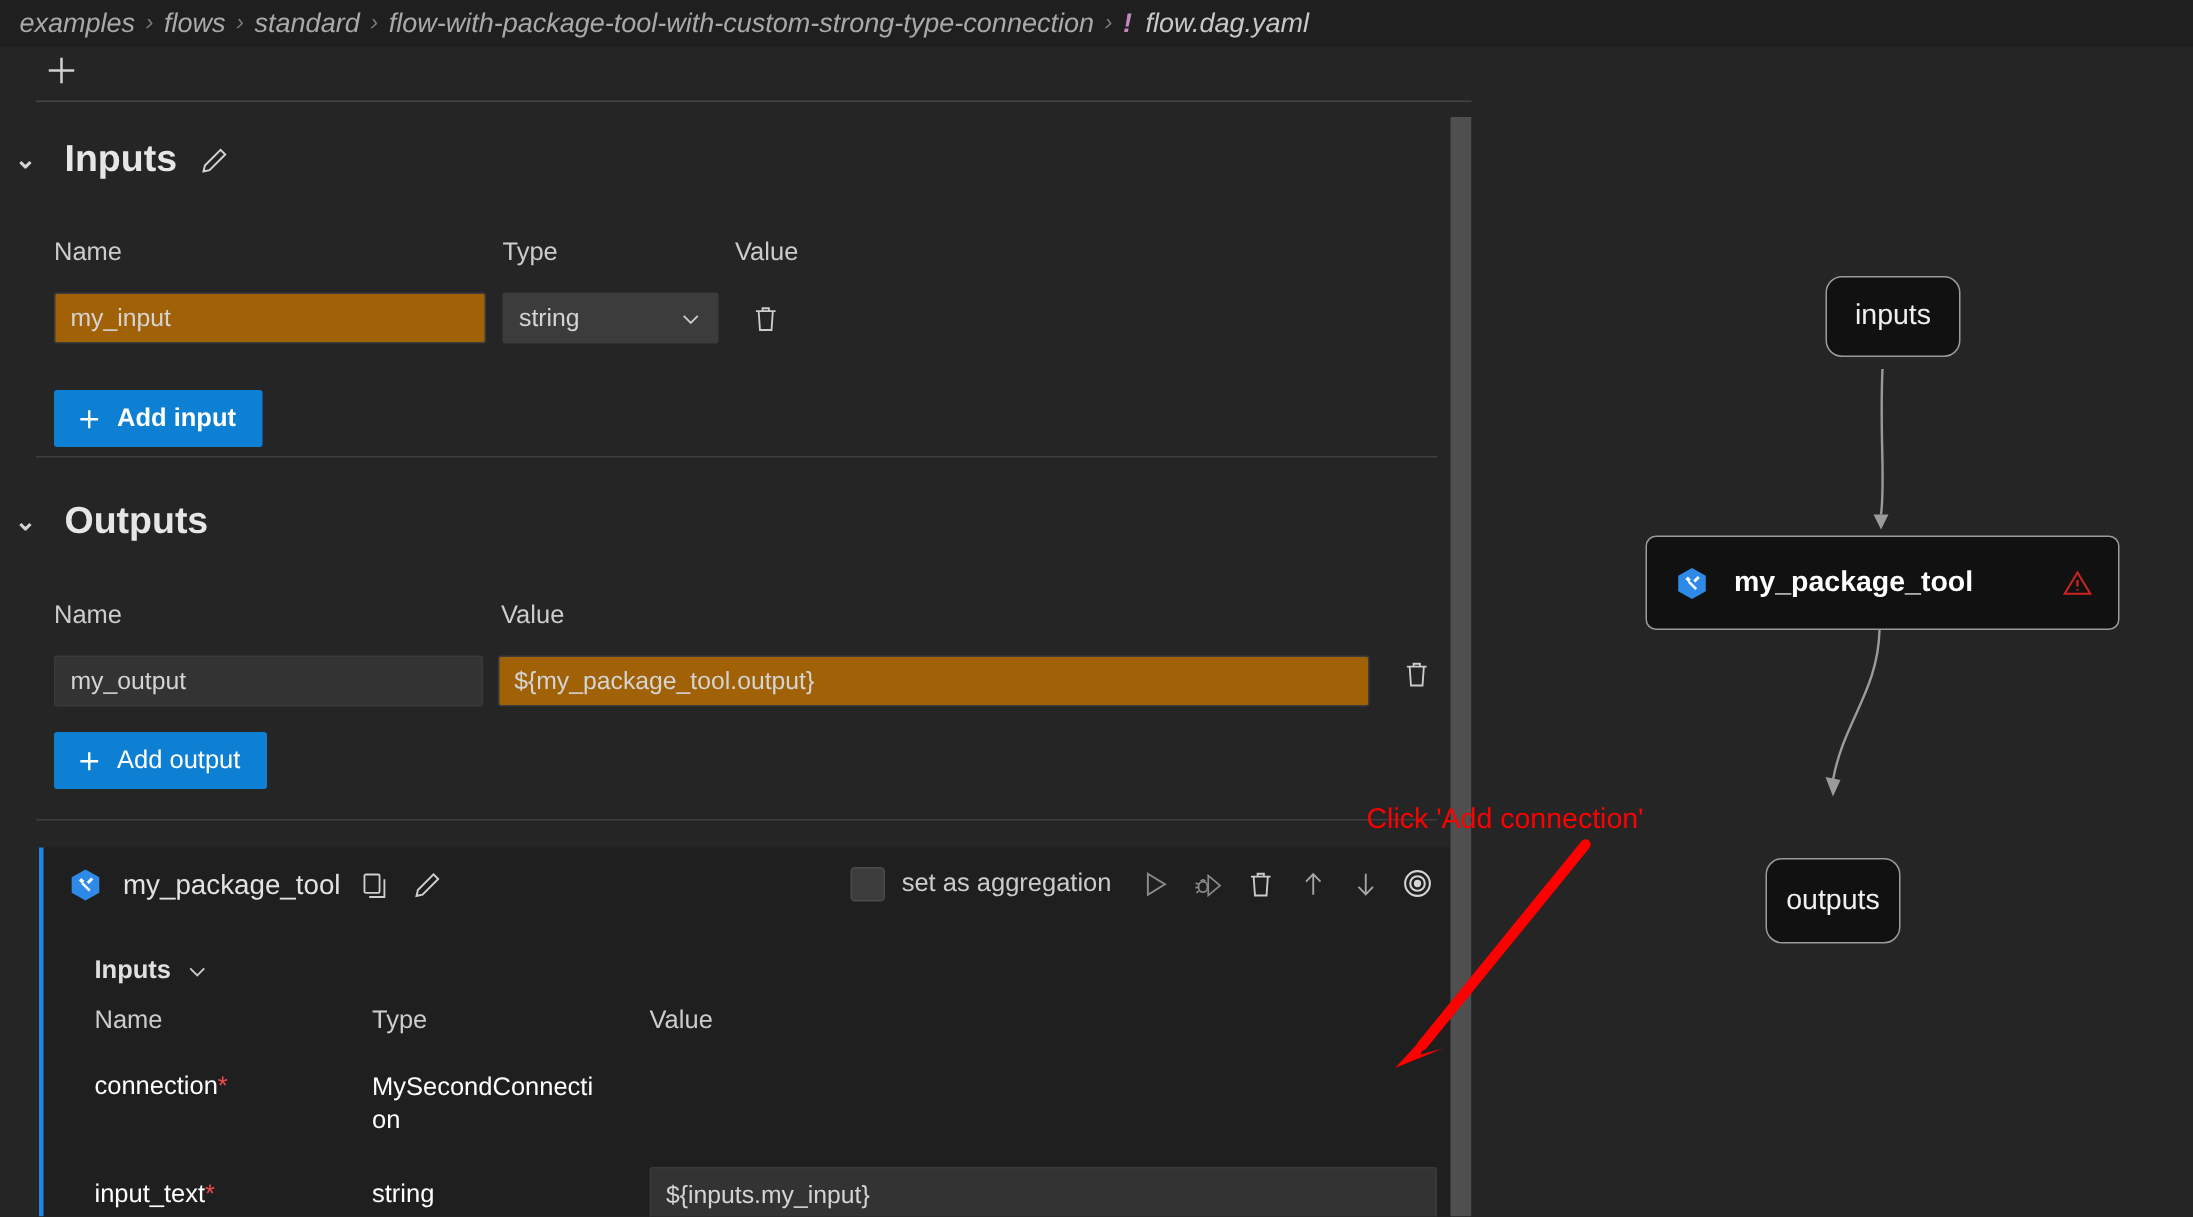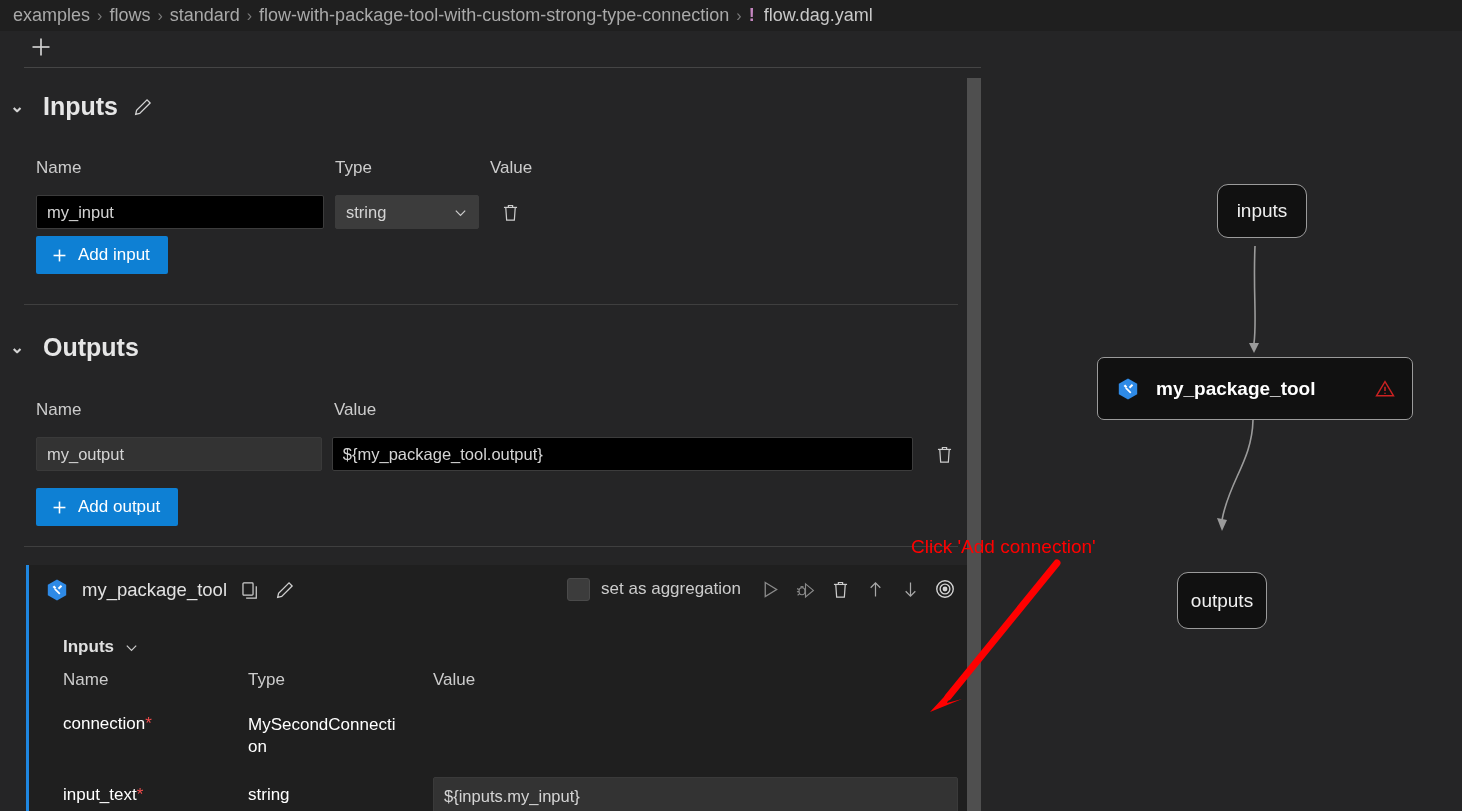--- a/index.html
+++ b/index.html
@@ -13,20 +13,21 @@
   #root { position: relative; width: 1462px; height: 811px; }
 
   
   .breadcrumb-bar {
     position: absolute; left: 0; top: 0; width: 1462px; height: 31px;
     background: #1f1f1f;
     display: flex; align-items: center;
     padding-left: 13px;
     font-size: 18px; color: #a9a9a9;
     white-space: nowrap;
+    font-style: italic;
   }
   .bc-seg { color: #a9a9a9; }
   .bc-sep { color: #7a7a7a; margin: 0 7px; font-size: 16px; }
   .bc-warn { color: #c586c0; font-weight: bold; font-size: 18px; margin-right: 9px; }
   .bc-file { color: #c8c8c8; }
   .plus-tab {
     position: absolute; left: 28px; top: 34px;
     width: 26px; height: 26px;
     display: flex; align-items: center; justify-content: center;
   }
@@ -59,21 +60,21 @@
   }
   .chev {
     color: #d4d4d4; font-size: 17px; width: 14px;
     display: inline-flex; align-items: center; justify-content: center;
     margin-left: -23px; margin-right: 9px;
   }
   .col-label {
     font-size: 17px; color: #cccccc; font-weight: normal;
   }
   .tf {
-    background: #000000; border: 1px solid #3c3c3c; border-radius: 2px;
+    background: #a16207; border: 1px solid #3c3c3c; border-radius: 2px;
     height: 34px; color: #d4d4d4; font-size: 16.5px;
     display: flex; align-items: center; padding: 0 10px;
     font-family: "Liberation Sans", sans-serif;
   }
   .tf.plain { background: #333333; border-color: #3a3a3a; }
   .dd {
     background: #3c3c3c; border: 1px solid #3c3c3c; border-radius: 2px;
     height: 34px; color: #d4d4d4; font-size: 16.5px;
     display: flex; align-items: center; justify-content: space-between;
     padding: 0 10px;
@@ -257,21 +258,21 @@
           </div>
           <div class="trash" style="margin-left:19px;">
             <svg width="21" height="21" viewBox="0 0 24 24" fill="none" stroke="#cccccc" stroke-width="1.4">
               <path d="M4.5 6.2 L19.5 6.2"></path>
               <path d="M9.6 6 L9.6 4 L14.4 4 L14.4 6"></path>
               <path d="M6.6 6.2 L7.6 20.6 L16.4 20.6 L17.4 6.2"></path>
             </svg>
           </div>
         </div>
 
-        <button class="btn-primary" style="margin-top:7px;">
+        <button class="btn-primary" style="margin-top:31px;font-weight:bold;">
           <svg width="19" height="19" viewBox="0 0 24 24">
             <path d="M12 4.5 L12 19.5" stroke="#ffffff" stroke-width="2"></path>
             <path d="M4.5 12 L19.5 12" stroke="#ffffff" stroke-width="2"></path>
           </svg>
           <span>Add input</span>
         </button>
       </div>
 
       <div class="divider" style="position:absolute; left:24px; top:236px; width:934px;"></div>
     </div>
@@ -281,21 +282,21 @@
         <span class="chev">⌄</span>
         <span>Outputs</span>
       </div>
 
       <div style="position:absolute; left:36px; top:67px; width:920px;">
         <div style="display:flex; align-items:center;">
           <div class="col-label" style="width:298px;">Name</div>
           <div class="col-label">Value</div>
         </div>
 
-        <div style="display:flex; align-items:center; margin-top:17px;">
+        <div style="display:flex; margin-top:17px;">
           <div class="tf plain" style="width:288px;">my_output</div>
           <div class="tf" style="width:586px; margin-left:10px;">${my_package_tool.output}</div>
           <div class="trash" style="margin-left:19px;">
             <svg width="21" height="21" viewBox="0 0 24 24" fill="none" stroke="#cccccc" stroke-width="1.4">
               <path d="M4.5 6.2 L19.5 6.2"></path>
               <path d="M9.6 6 L9.6 4 L14.4 4 L14.4 6"></path>
               <path d="M6.6 6.2 L7.6 20.6 L16.4 20.6 L17.4 6.2"></path>
             </svg>
           </div>
         </div>

